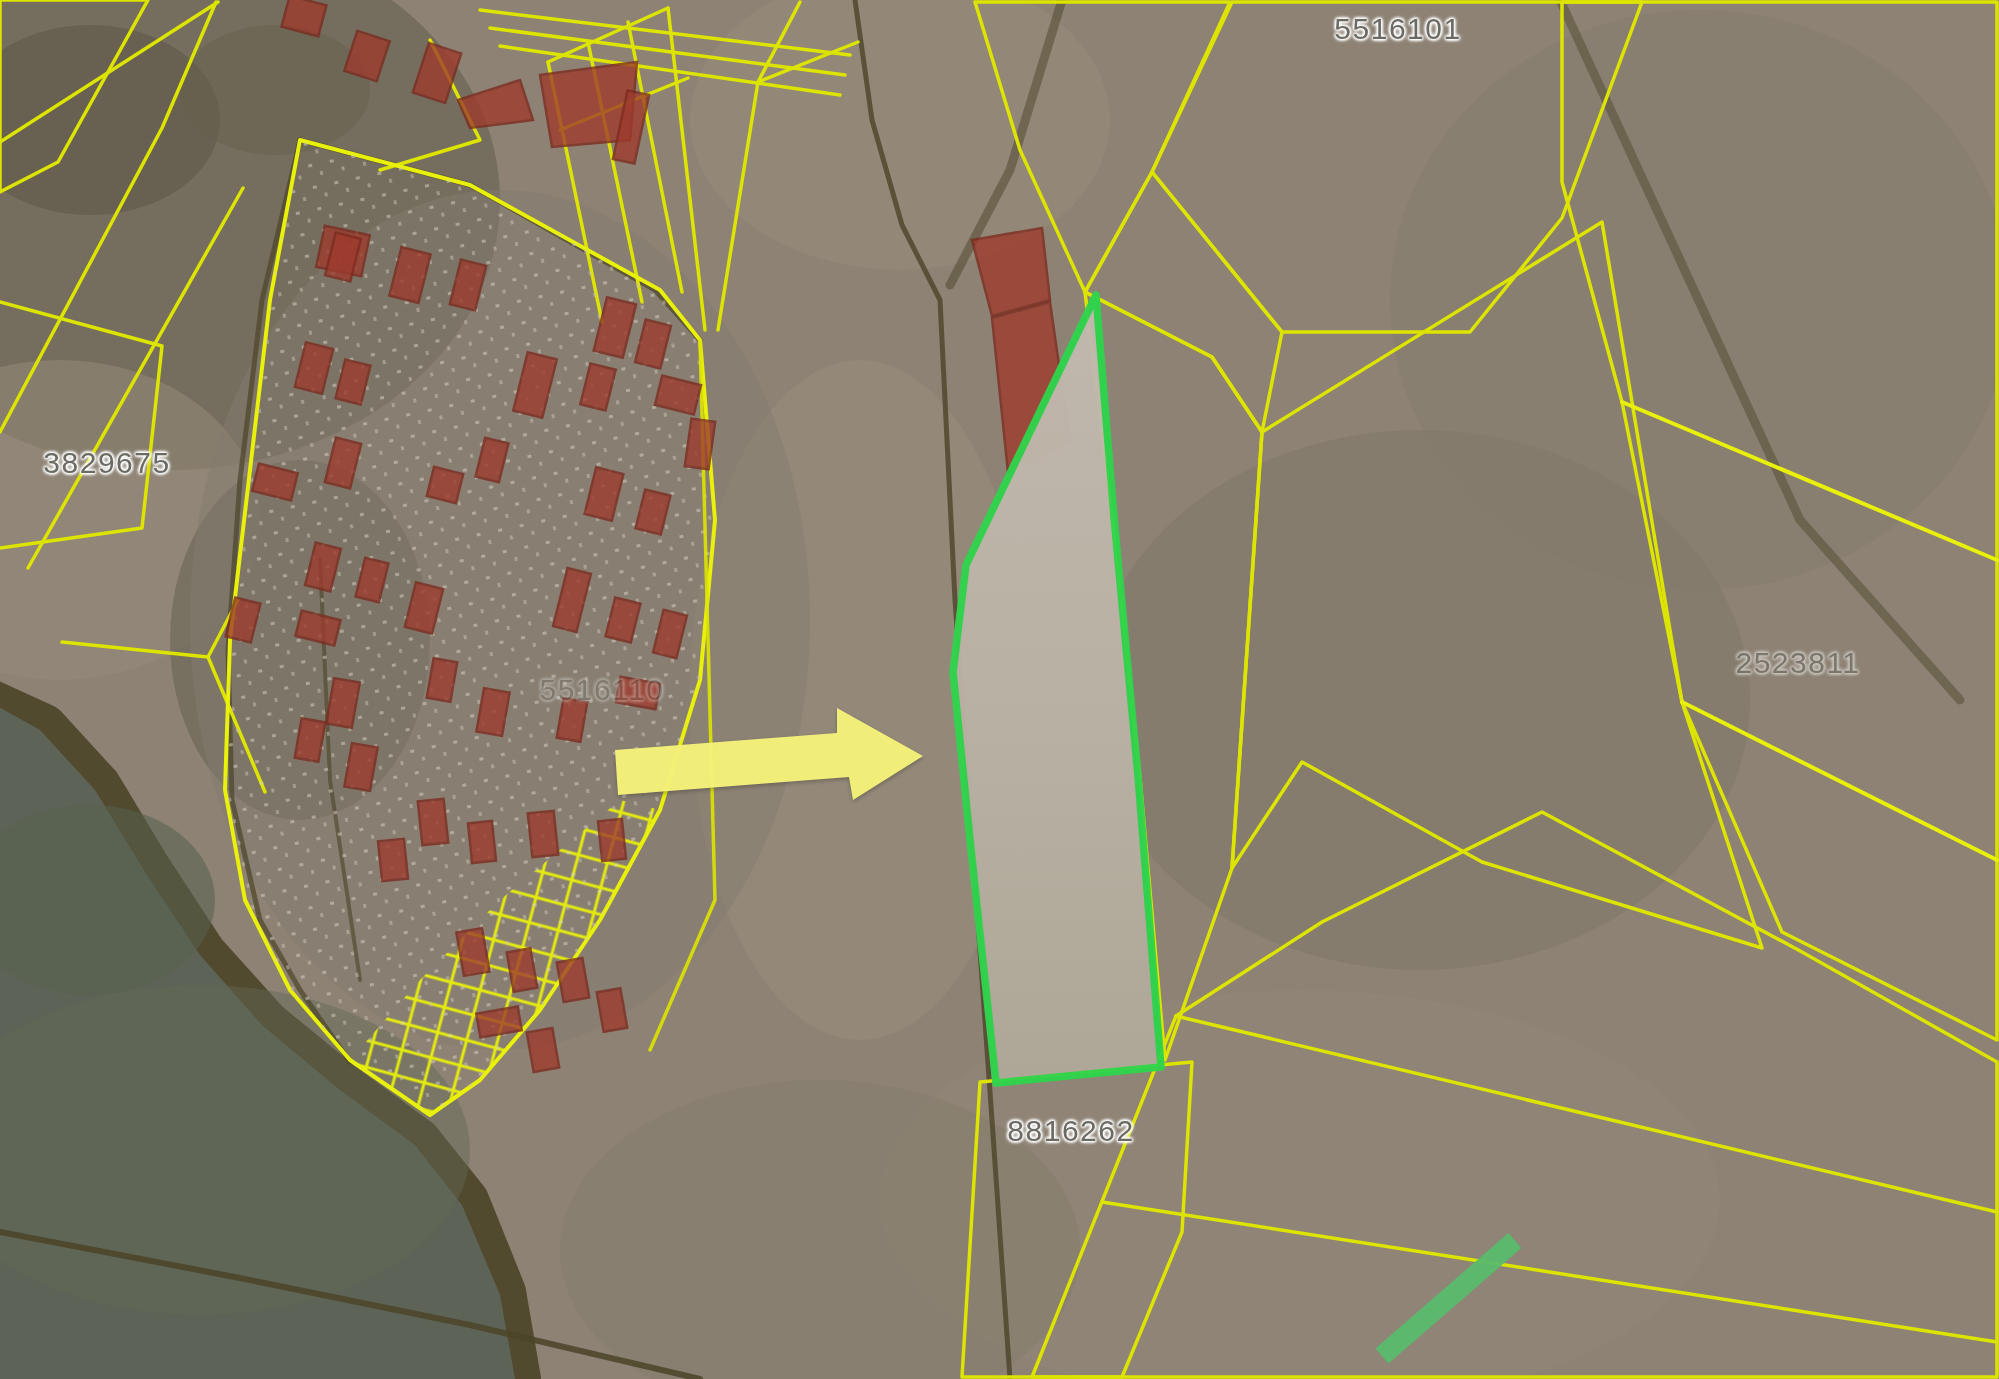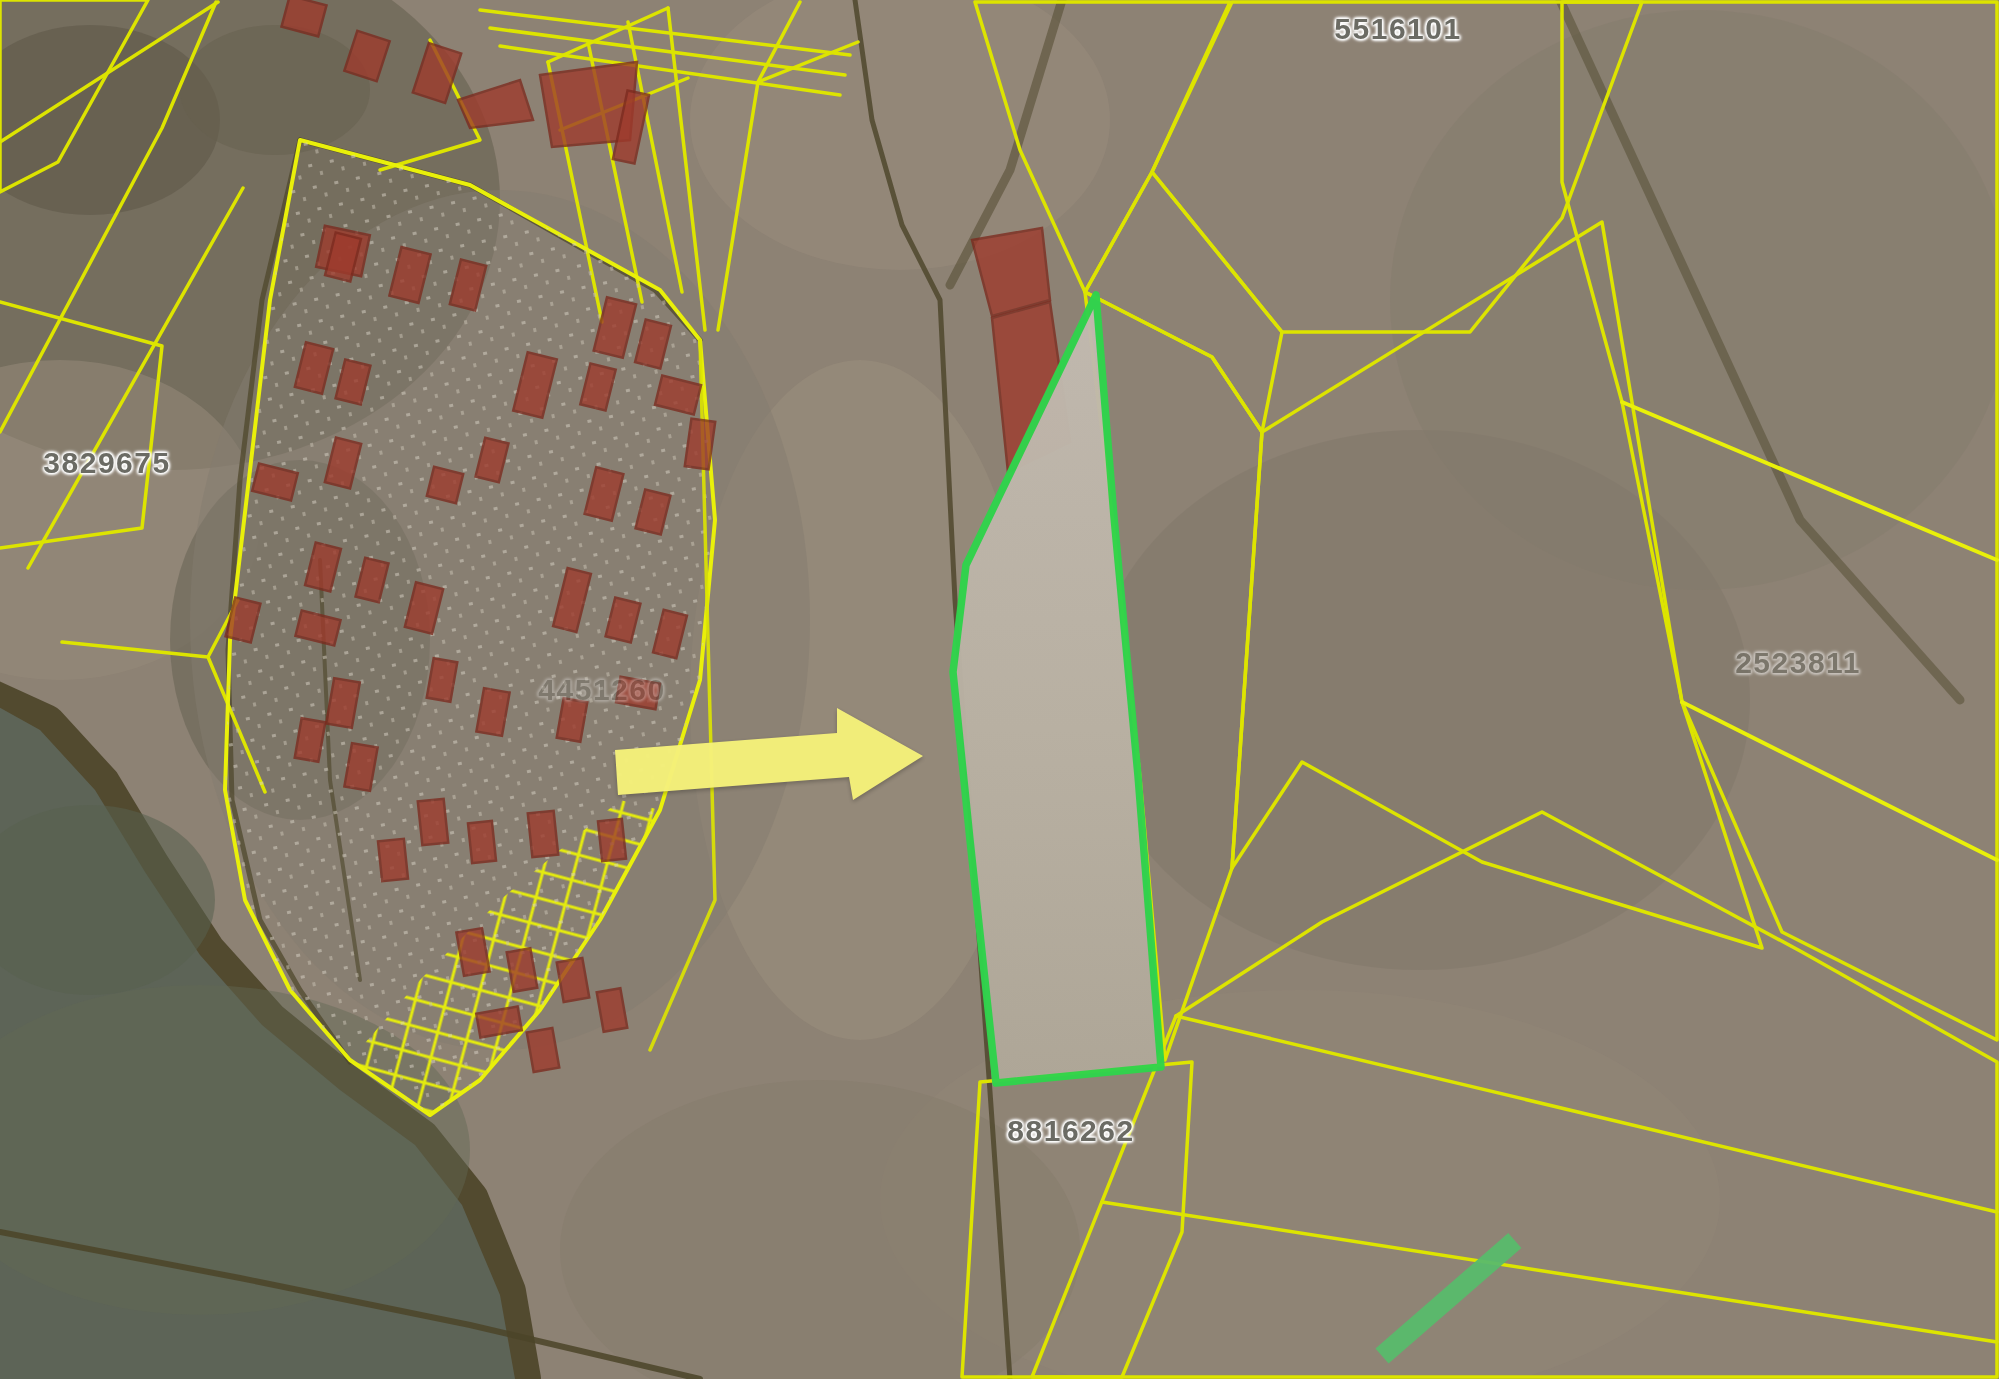--- a/index.html
+++ b/index.html
@@ -4,21 +4,21 @@
 <style>
   html,body{margin:0;padding:0;background:#8d8274;}
   .stage{position:relative;width:1999px;height:1379px;overflow:hidden;
          font-family:"Liberation Sans",sans-serif;}
   .stage svg{position:absolute;left:0;top:0;display:block;}
   
   .yl{fill:none;stroke:var(--parcel-line);stroke-width:3.5;stroke-linejoin:round;stroke-linecap:round;}
   .ylb{fill:none;stroke:var(--parcel-line-bright);stroke-width:4;stroke-linejoin:round;stroke-linecap:round;}
   .road{fill:none;stroke:var(--road);stroke-linecap:round;stroke-linejoin:round;}
   .red{fill:var(--red-parcel-fill);stroke:var(--red-parcel-stroke);stroke-width:2.5;opacity:.78;}
-  .map-label{position:absolute;transform:translate(-50%,-50%);font-weight:bold;
+  .map-label{position:absolute;transform:translate(-50%,-50%);font-weight:normal;
              font-size:30px;letter-spacing:1.5px;color:var(--label-text);white-space:nowrap;
              text-shadow:0 0 3px var(--label-halo),0 0 5px var(--label-halo),
                          1px 1px 3px var(--label-halo),-1px -1px 3px var(--label-halo),
                          1px -1px 3px var(--label-halo),-1px 1px 3px var(--label-halo);}
 </style>
 </head>
 <body>
 
 <div class="stage">
 <svg width="1999" height="1379" viewBox="0 0 1999 1379">
@@ -210,15 +210,15 @@
   <g>
     <polygon points="615,750 837,733 837,708 923,756 853,800 849,777 618,795" fill="var(--arrow-fill)" opacity=".97" style="filter:drop-shadow(0 2px 2px rgba(0,0,0,.25));"></polygon>
   </g>
 </svg>
 
   <div>
     <div class="map-label" style="left:107px;top:463px;">3829675</div>
     <div class="map-label" style="left:1398px;top:29px;">5516101</div>
     <div class="map-label" style="left:1071px;top:1131px;">8816262</div>
     <div class="map-label" style="left:1798px;top:663px;opacity:.5;">2523811</div>
-    <div class="map-label" style="left:602px;top:690px;opacity:.28;">4451260</div>
+    <div class="map-label" style="left:602px;top:690px;opacity:.28;">5516110</div>
   </div>
 </div>
 
 </body></html>

